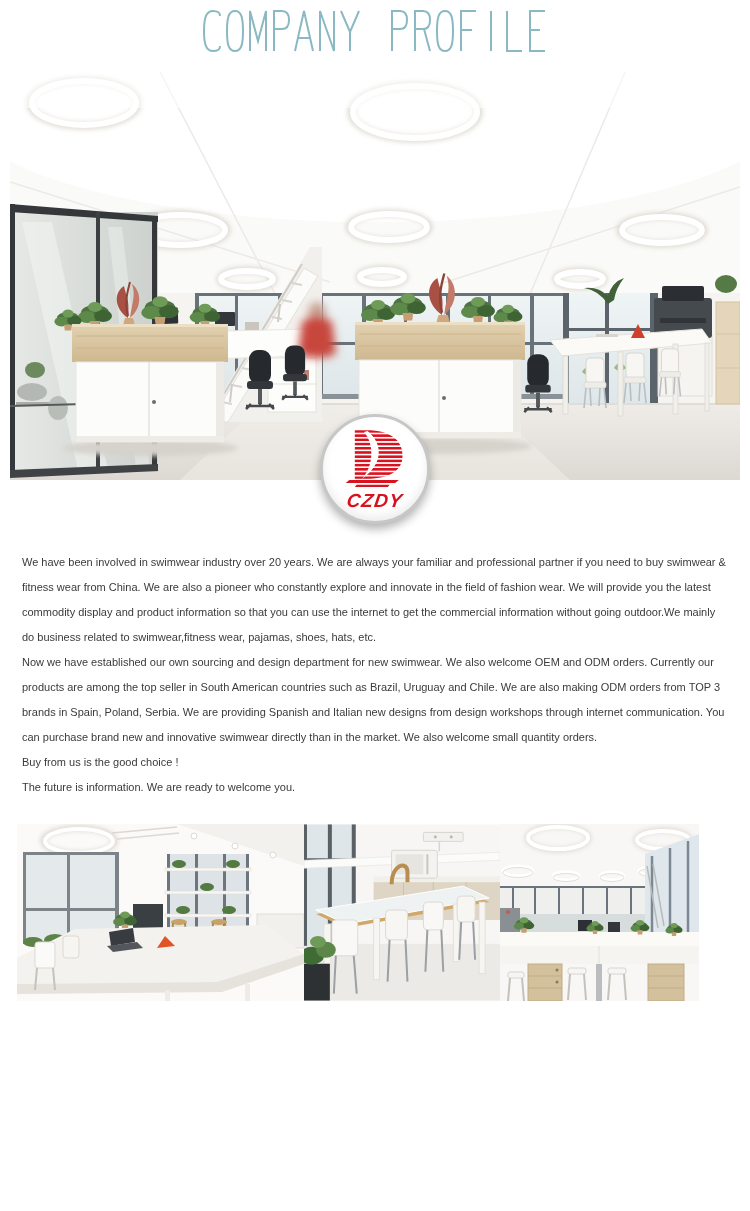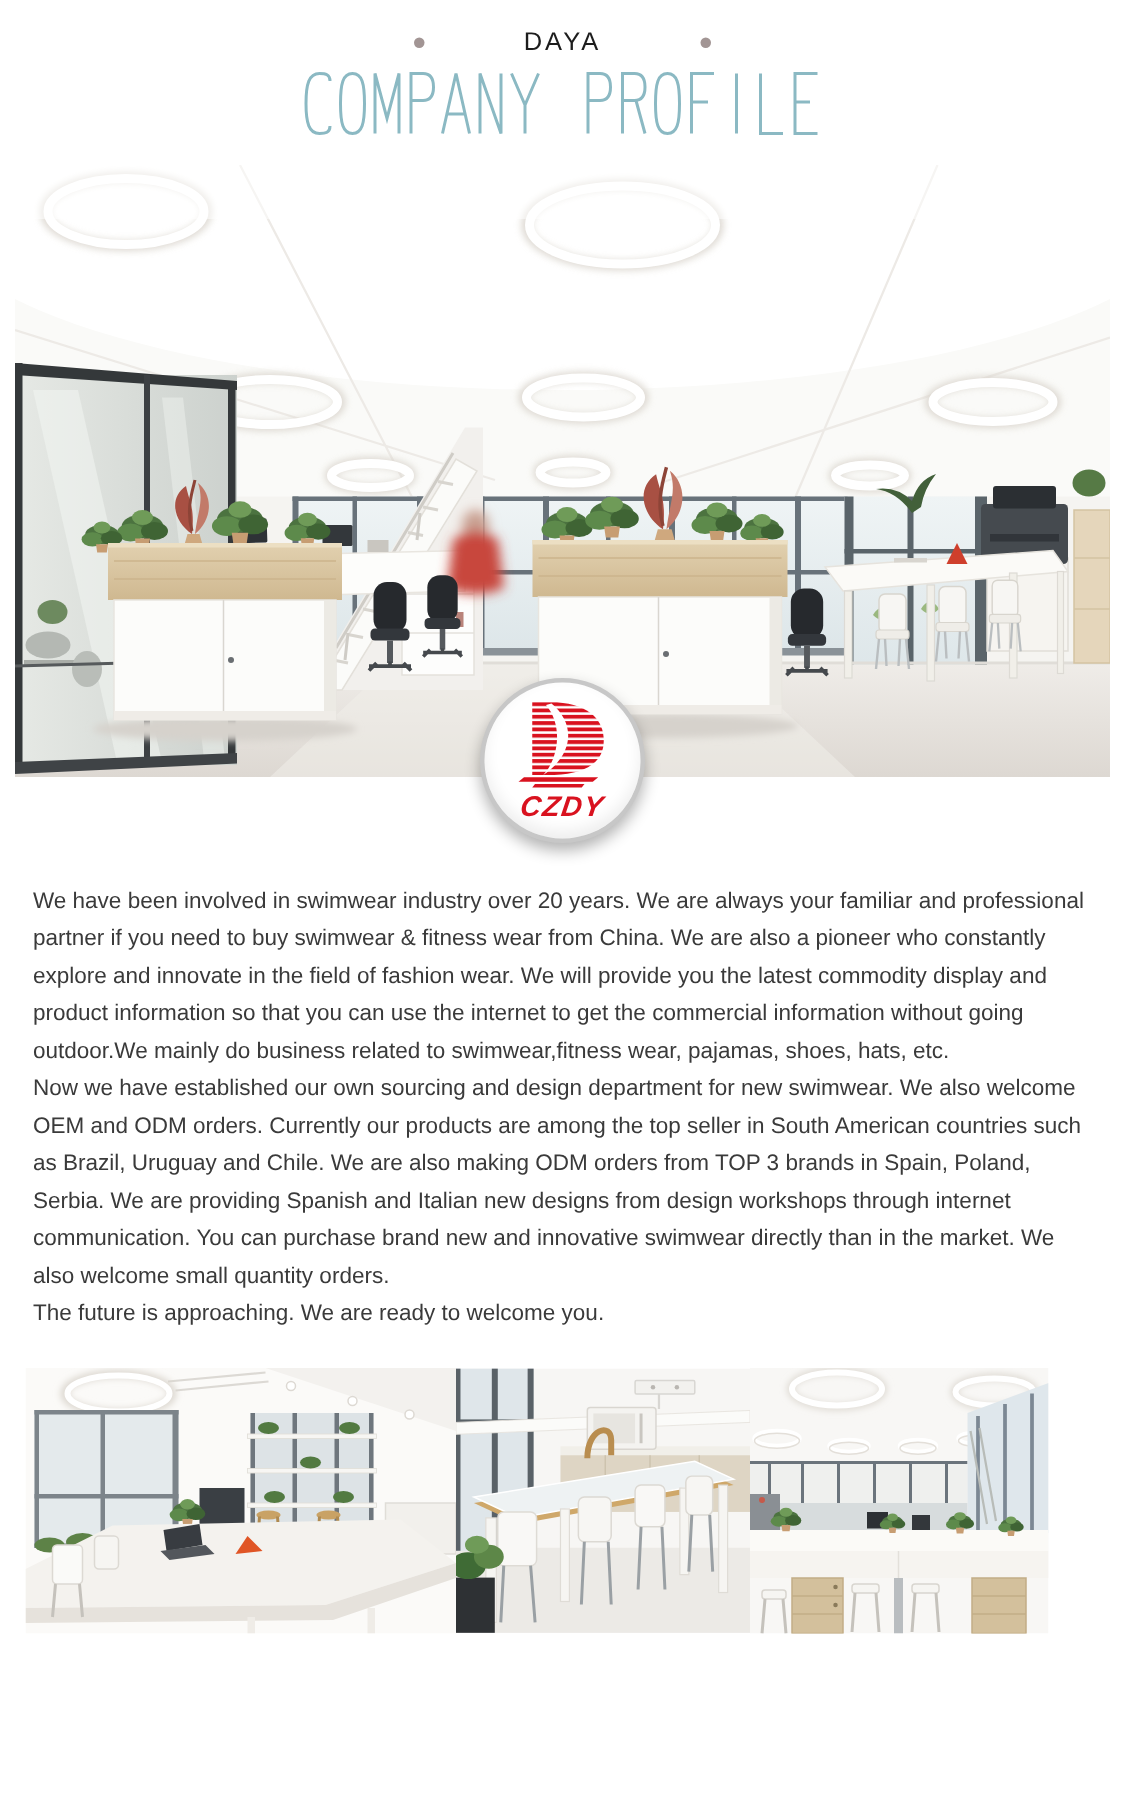--- a/index.html
+++ b/index.html
@@ -20,42 +20,37 @@
     position:absolute; left:50%; bottom:-44px; transform:translateX(-50%);
     width:104px; height:104px; border-radius:50%; background:#fff;
     border:3px solid #c7c7c7;
     box-shadow:0 5px 10px rgba(0,0,0,.30), inset 0 -5px 10px rgba(0,0,0,.07);
     display:flex; flex-direction:column; align-items:center; justify-content:center;
   }
   .badge-label { color:var(--logo_red,#d9121f); font-weight:bold; font-style:italic;
     font-size:19px; letter-spacing:1px; transform:skewX(-8deg); margin-top:1px; line-height:1; }
 
   
-  .about { margin:70px 22px 0 22px; font-size:15px; line-height:25px; color:var(--body_text,#3a3a3a); }
+  .about { margin:70px 22px 0 22px; font-size:11px; line-height:25px; color:var(--body_text,#3a3a3a); }
   .about p { margin:0; }
 
   
   .gallery { display:flex; margin:24px 0 0 17px; }
   .gallery figure { margin:0; padding:0; }
   .gallery svg { display:block; width:100%; height:100%; }
   .g1 { width:287px; height:177px; }
   .g2 { width:196px; height:177px; margin-left:10px; }
   .g3 { width:199px; height:177px; margin-left:19px; }
 </style>
 </head>
 <body>
 
 <div class="page">
 
   <header>
-    <div class="brand-row">
-      <span class="dot"></span>
-      <span class="brand">DAYA</span>
-      <span class="dot"></span>
-    </div>
     <div class="title-wrap"><svg xmlns="http://www.w3.org/2000/svg" class="stroke-svg" height="44" viewBox="0 0 348 44">
           <path d="M19,7 C19,2.5 16,2 12,2 C5,2 3,9 3,22 C3,35 5,42 12,42 C16,42 19,41.5 19,37" transform="translate(0,0)"></path>
           <path d="M11,2 C4.5,2 3,9 3,22 C3,35 4.5,42 11,42 C17.5,42 19,35 19,22 C19,9 17.5,2 11,2 Z" transform="translate(23,0)"></path>
           <path d="M3,42 L3,2 L11,32 L19,2 L19,42" transform="translate(46,0)"></path>
           <path d="M4,42 L4,2 L12,2 C17,2 19,5.5 19,11 C19,16.5 17,20 12,20 L4,20" transform="translate(69,0)"></path>
           <path d="M2,42 L11,2 L20,42 M5,29 L17,29" transform="translate(92,0)"></path>
           <path d="M4,42 L4,2 L18,42 L18,2" transform="translate(115,0)"></path>
           <path d="M2,2 L11,23 L20,2 M11,23 L11,42" transform="translate(138,0)"></path>
           <path d="M4,42 L4,2 L12,2 C17,2 19,5.5 19,11 C19,16.5 17,20 12,20 L4,20" transform="translate(187,0)"></path>
           <path d="M4,42 L4,2 L12,2 C17,2 19,5.5 19,11 C19,16.5 17,20 12,20 L4,20 M13,20 L19,42" transform="translate(210,0)"></path>
@@ -296,21 +291,22 @@
         <polygon points="8,54.5 62,54.5 58,57.8 4,57.8" fill="#d9121f"></polygon>
         <polygon points="16,59.5 52,59.5 50,62 14,62" fill="#d9121f"></polygon>
       </svg>
       <div class="badge-label">CZDY</div>
     </div>
   </figure>
 
   <section class="about">
     <p>We have been involved in swimwear industry over 20 years. We are always your familiar and professional partner if you need to buy swimwear &amp; fitness wear from China. We are also a pioneer who constantly explore and innovate in the field of fashion wear. We will provide you the latest commodity display and product information so that you can use the internet to get the commercial information without going outdoor.We mainly do business related to swimwear,fitness wear, pajamas, shoes, hats, etc.</p>
     <p>Now we have established our own sourcing and design department for new swimwear. We also welcome OEM and ODM orders. Currently our products are among the top seller in South American countries such as Brazil, Uruguay and Chile. We are also making ODM orders from TOP 3 brands in Spain, Poland, Serbia. We are providing Spanish and Italian new designs from design workshops through internet communication. You can purchase brand new and innovative swimwear directly than in the market. We also welcome small quantity orders.</p>
-    <p>The future is approaching. We are ready to welcome you.</p>
+    <p>Buy from us is the good choice !</p>
+    <p>The future is information. We are ready to welcome you.</p>
   </section>
 
   <div class="gallery">
 
     <figure class="g1">
       <svg viewBox="0 0 287 177">
         <rect width="287" height="177" fill="#fbfaf8"></rect>
         <polygon points="160,0 287,0 287,42" fill="#f3f1ee"></polygon>
         <circle cx="177" cy="12" r="3" fill="#fff" stroke="#ddd9d3"></circle>
         <circle cx="218" cy="22" r="3" fill="#fff" stroke="#ddd9d3"></circle>

